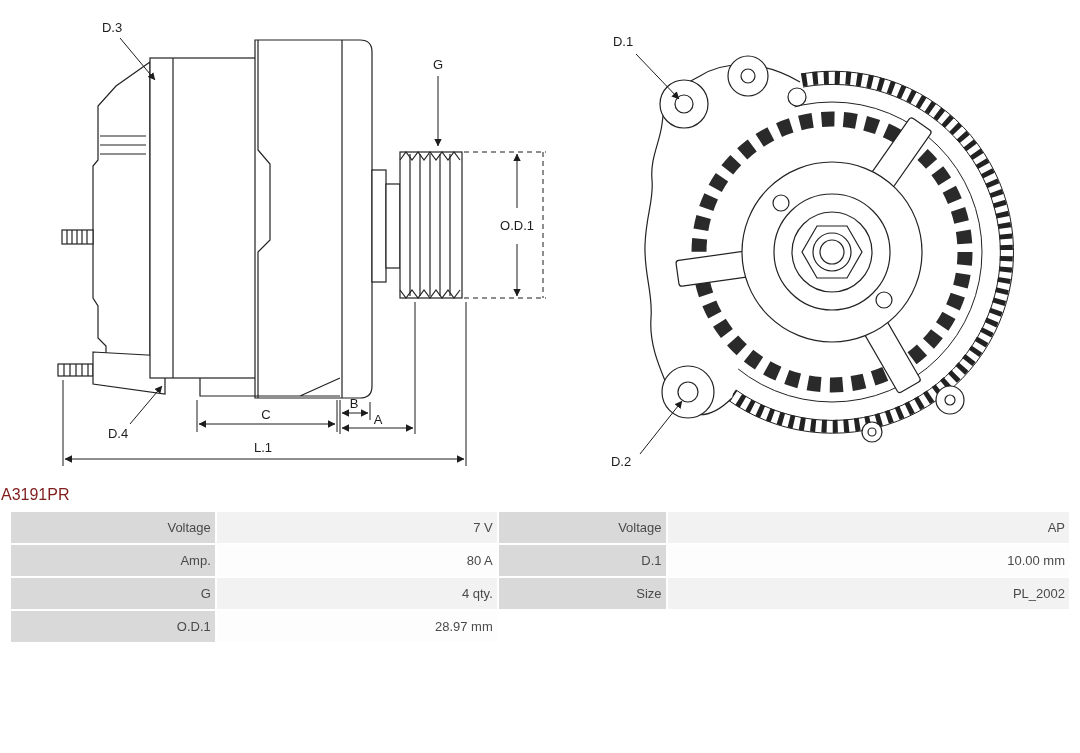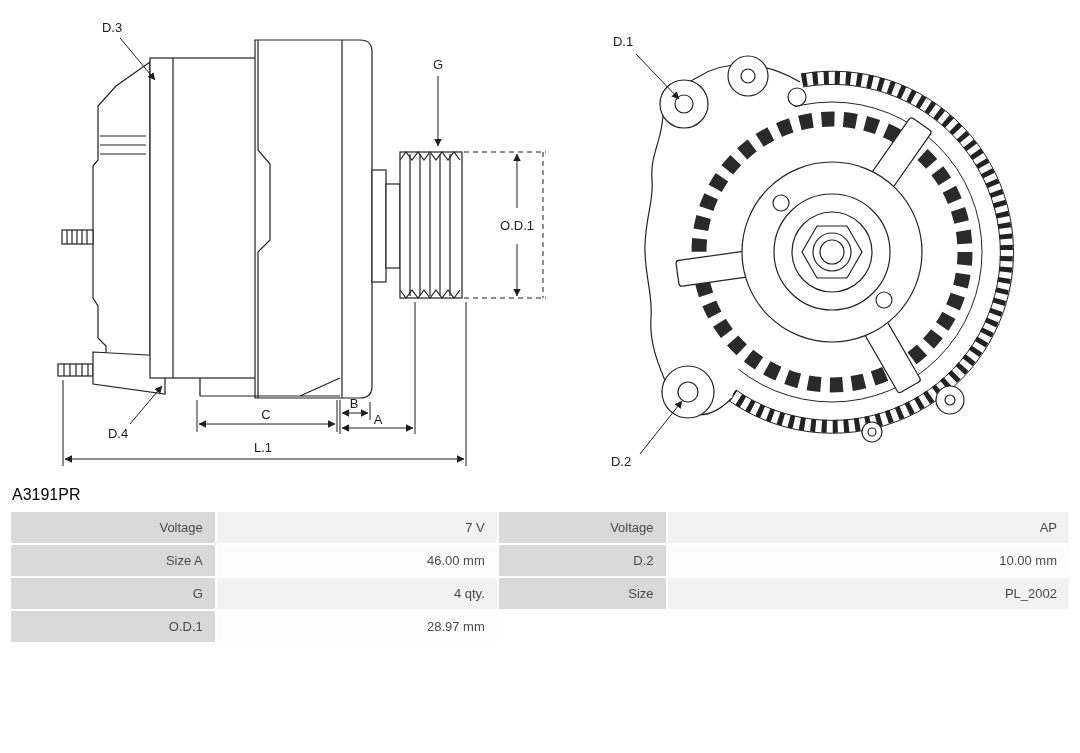--- a/index.html
+++ b/index.html
@@ -5,36 +5,36 @@
   html,body{margin:0;padding:0;background:#ffffff;}
   body{
     width:1080px;height:753px;overflow:hidden;
     font-family:"Liberation Sans", sans-serif;
     color:#4a4a4a;
   }
   .diagram-wrap{width:1080px;height:482px;position:relative;background:#fff;}
   .diagram-wrap svg{display:block;}
   svg text{font-family:"Liberation Sans",sans-serif;font-size:13px;fill:#1d1d1d;}
   .partno{
-    padding:4px 0 6px 12px;
+    padding:4px 0 6px 1px;
     font-size:16px;
-    color:#000000;
+    color:#7f1d1d;
     font-weight:400;
   }
   table.specs{
     border-collapse:separate;
     border-spacing:2px;
     table-layout:fixed;
     width:1062px;
     margin:0 9px;
   }
   table.specs td{
     font-size:13px;
     color:#4a4a4a;
-    padding:8px 12px;
+    padding:8px 4px;
     text-align:right;
     white-space:nowrap;
     overflow:hidden;
   }
   td.lbl{background:#d9d9d9;}
   tr:nth-child(odd) td.val{background:#f2f2f2;}
   tr:nth-child(even) td.val{background:#fdfdfd;}
   td.blank{background:transparent !important;}
   col.c1{width:198px;}
   col.c2{width:272px;}
@@ -198,23 +198,23 @@
       <col class="c4">
     </colgroup>
   <tbody>
     <tr>
       <td class="lbl">Voltage</td>
       <td class="val">7 V</td>
       <td class="lbl">Voltage</td>
       <td class="val">AP</td>
     </tr>
     <tr>
-      <td class="lbl">Size A</td>
-      <td class="val">46.00 mm</td>
-      <td class="lbl">D.2</td>
+      <td class="lbl">Amp.</td>
+      <td class="val">80 A</td>
+      <td class="lbl">D.1</td>
       <td class="val">10.00 mm</td>
     </tr>
     <tr>
       <td class="lbl">G</td>
       <td class="val">4 qty.</td>
       <td class="lbl">Size</td>
       <td class="val">PL_2002</td>
     </tr>
     <tr>
       <td class="lbl">O.D.1</td>

